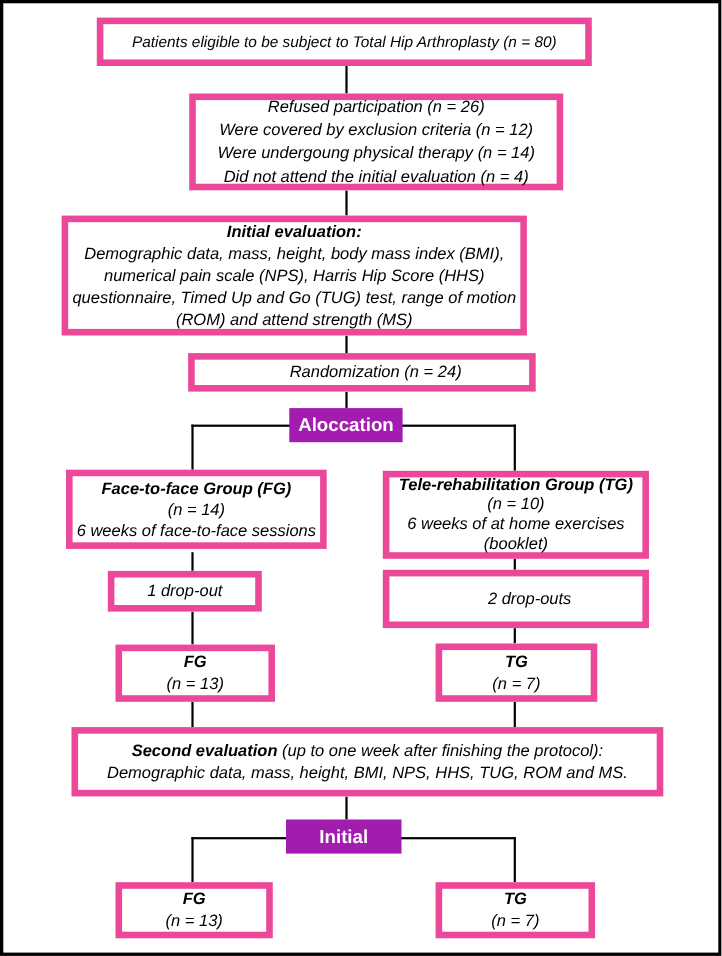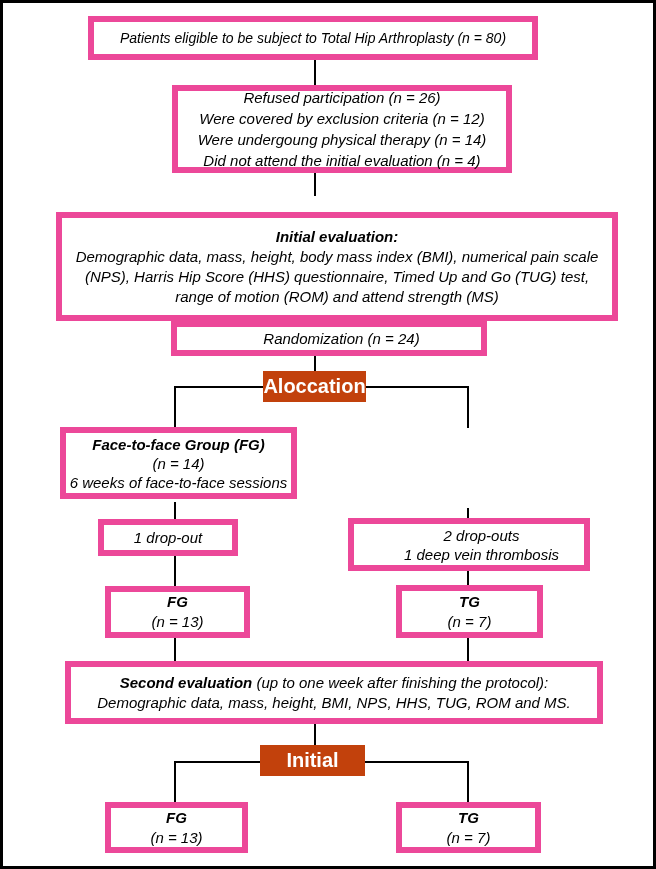--- a/index.html
+++ b/index.html
@@ -22,28 +22,28 @@
     flex-direction: column;
     align-items: center;
     justify-content: center;
     text-align: center;
     font-size: 15px;
     line-height: 20px;
     font-style: italic;
   }
   .stage {
     position: absolute;
-    background: #c2410c;
+    background: #a21caf;
     color: #ffffff;
     box-sizing: border-box;
     display: flex;
     align-items: center;
     justify-content: center;
     text-align: center;
-    font-size: 20px;
+    font-size: 17px;
     font-weight: bold;
   }
   .vline, .hline { position: absolute; background: #000000; }
   .vline { width: 2px; }
   .hline { height: 2px; }
   .bold { font-weight: bold; }
   .nowrap { white-space: nowrap; }
 </style>
 </head>
 <body>
@@ -72,47 +72,52 @@
     <div>Patients eligible to be subject to Total Hip Arthroplasty (n = 80)</div>
   </div>
 
   <div class="node" style="left:145px; top:82px; width:340px; height:88px; line-height:21px;margin-left:24px;">
     <div>Refused participation (n = 26)</div>
     <div>Were covered by exclusion criteria (n = 12)</div>
     <div>Were undergoung physical therapy (n = 14)</div>
     <div>Did not attend the initial evaluation (n = 4)</div>
   </div>
 
-  <div class="node" style="left:53px; top:193px; width:562px; height:109px; padding:0 2px;margin-top:16px;">
+  <div class="node" style="left:53px; top:193px; width:423px; height:109px; padding:0 2px;">
     <div class="bold">Initial evaluation:</div>
     <div>Demographic data, mass, height, body mass index (BMI), numerical pain scale (NPS), Harris Hip Score (HHS) questionnaire, Timed Up and Go (TUG) test, range of motion (ROM) and attend strength (MS)</div>
   </div>
 
   <div class="node nowrap" style="left:168px; top:318px; width:316px; height:35px;padding-left:25px;">
     <div>Randomization (n = 24)</div>
   </div>
 
   <div class="stage" style="left:260px; top:368px; width:103px; height:31px;">
     <span>Aloccation</span>
   </div>
 
   <div class="node" style="left:57px; top:424px; width:237px; height:72px; line-height:19px;">
     <div class="bold">Face-to-face Group (FG)</div>
     <div>(n = 14)</div>
     <div>6 weeks of face-to-face sessions</div>
   </div>
 
+  <div class="node" style="left:345px; top:425px; width:242px; height:80px; line-height:18px;">
+    <div class="bold">Tele-rehabilitation Group (TG)</div>
+    <div>(n = 10)</div>
+    <div>6 weeks of at home exercises</div>
+    <div>(booklet)</div>
+  </div>
 
   <div class="node" style="left:95px; top:516px; width:140px; height:37px;">
     <div>1 drop-out</div>
   </div>
 
   <div class="node" style="left:345px; top:515px; width:242px; height:53px; line-height:19px;padding-left:25px;">
     <div>2 drop-outs</div>
-    <div>1 deep vein thrombosis</div>
   </div>
 
   <div class="node" style="left:102px; top:583px; width:145px; height:52px; line-height:20px;">
     <div class="bold">FG</div>
     <div>(n = 13)</div>
   </div>
 
   <div class="node" style="left:393px; top:582px; width:147px; height:53px; line-height:20px;">
     <div class="bold">TG</div>
     <div>(n = 7)</div>

